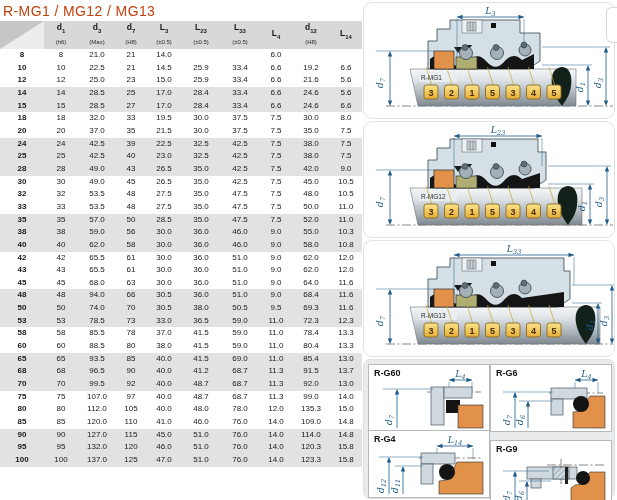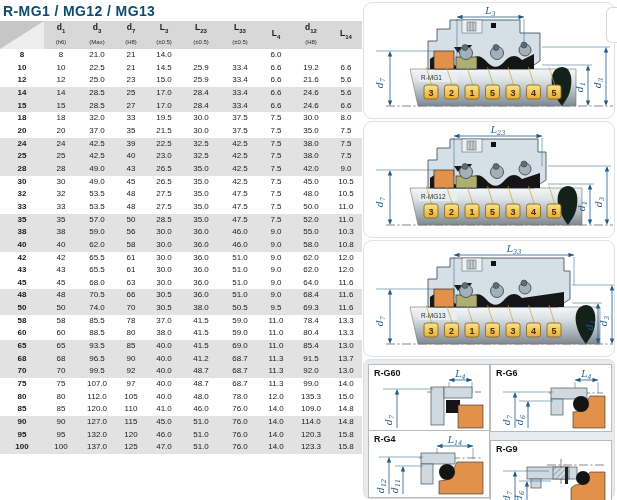--- a/index.html
+++ b/index.html
@@ -1,20 +1,20 @@
 <!DOCTYPE html>
 <html><head>
 <meta charset="utf-8">
 <style>
   html,body{margin:0;padding:0;background:#fff;}
   .page{position:relative;width:617px;height:500px;background:#fff;overflow:hidden;
         font-family:"Liberation Sans",sans-serif;color:#111;}
   
   .left{position:absolute;left:0;top:0;width:362px;}
-  .title{font-size:14px;font-weight:bold;letter-spacing:.4px;margin:3px 0 2px 3px;color:#0c4a6e;}
+  .title{font-size:14px;font-weight:normal;letter-spacing:.4px;margin:3px 0 2px 3px;color:#c2410c;}
   table.dim{border-collapse:collapse;table-layout:fixed;width:362px;}
   table.dim th,table.dim td{padding:0;text-align:center;vertical-align:middle;
         font-size:8px;line-height:12.65px;height:12.65px;color:#191919;}
   thead th{height:24px;line-height:normal;background:#d8d8d8;font-weight:normal;}
   thead th.diag{background:linear-gradient(to bottom right,#c6c6c6 49.2%,#ededed 50.8%);}
   .hl{display:block;font-size:8.5px;font-weight:bold;}
   .hl sub{font-size:6px;}
   .hn{display:block;font-size:6px;margin-top:-1px;color:#2a2a2a;}
   tbody th{font-weight:bold;font-size:8px;}
   tbody tr.g{background:#e2e2e2;}
@@ -340,40 +340,52 @@
             <td>30.0</td>
             <td>36.0</td>
             <td>51.0</td>
             <td>9.0</td>
             <td>64.0</td>
             <td>11.6</td>
           </tr>
           <tr class="g">
             <th>48</th>
             <td>48</td>
-            <td>70.5</td>
+            <td>94.0</td>
             <td>66</td>
             <td>30.5</td>
             <td>36.0</td>
             <td>51.0</td>
             <td>9.0</td>
             <td>68.4</td>
             <td>11.6</td>
           </tr>
           <tr class="g">
             <th>50</th>
             <td>50</td>
             <td>74.0</td>
             <td>70</td>
             <td>30.5</td>
             <td>38.0</td>
             <td>50.5</td>
             <td>9.5</td>
             <td>69.3</td>
             <td>11.6</td>
+          </tr>
+          <tr class="g">
+            <th>53</th>
+            <td>53</td>
+            <td>78.5</td>
+            <td>73</td>
+            <td>33.0</td>
+            <td>36.5</td>
+            <td>59.0</td>
+            <td>11.0</td>
+            <td>72.3</td>
+            <td>12.3</td>
           </tr>
           <tr>
             <th>58</th>
             <td>58</td>
             <td>85.5</td>
             <td>78</td>
             <td>37.0</td>
             <td>41.5</td>
             <td>59.0</td>
             <td>11.0</td>

